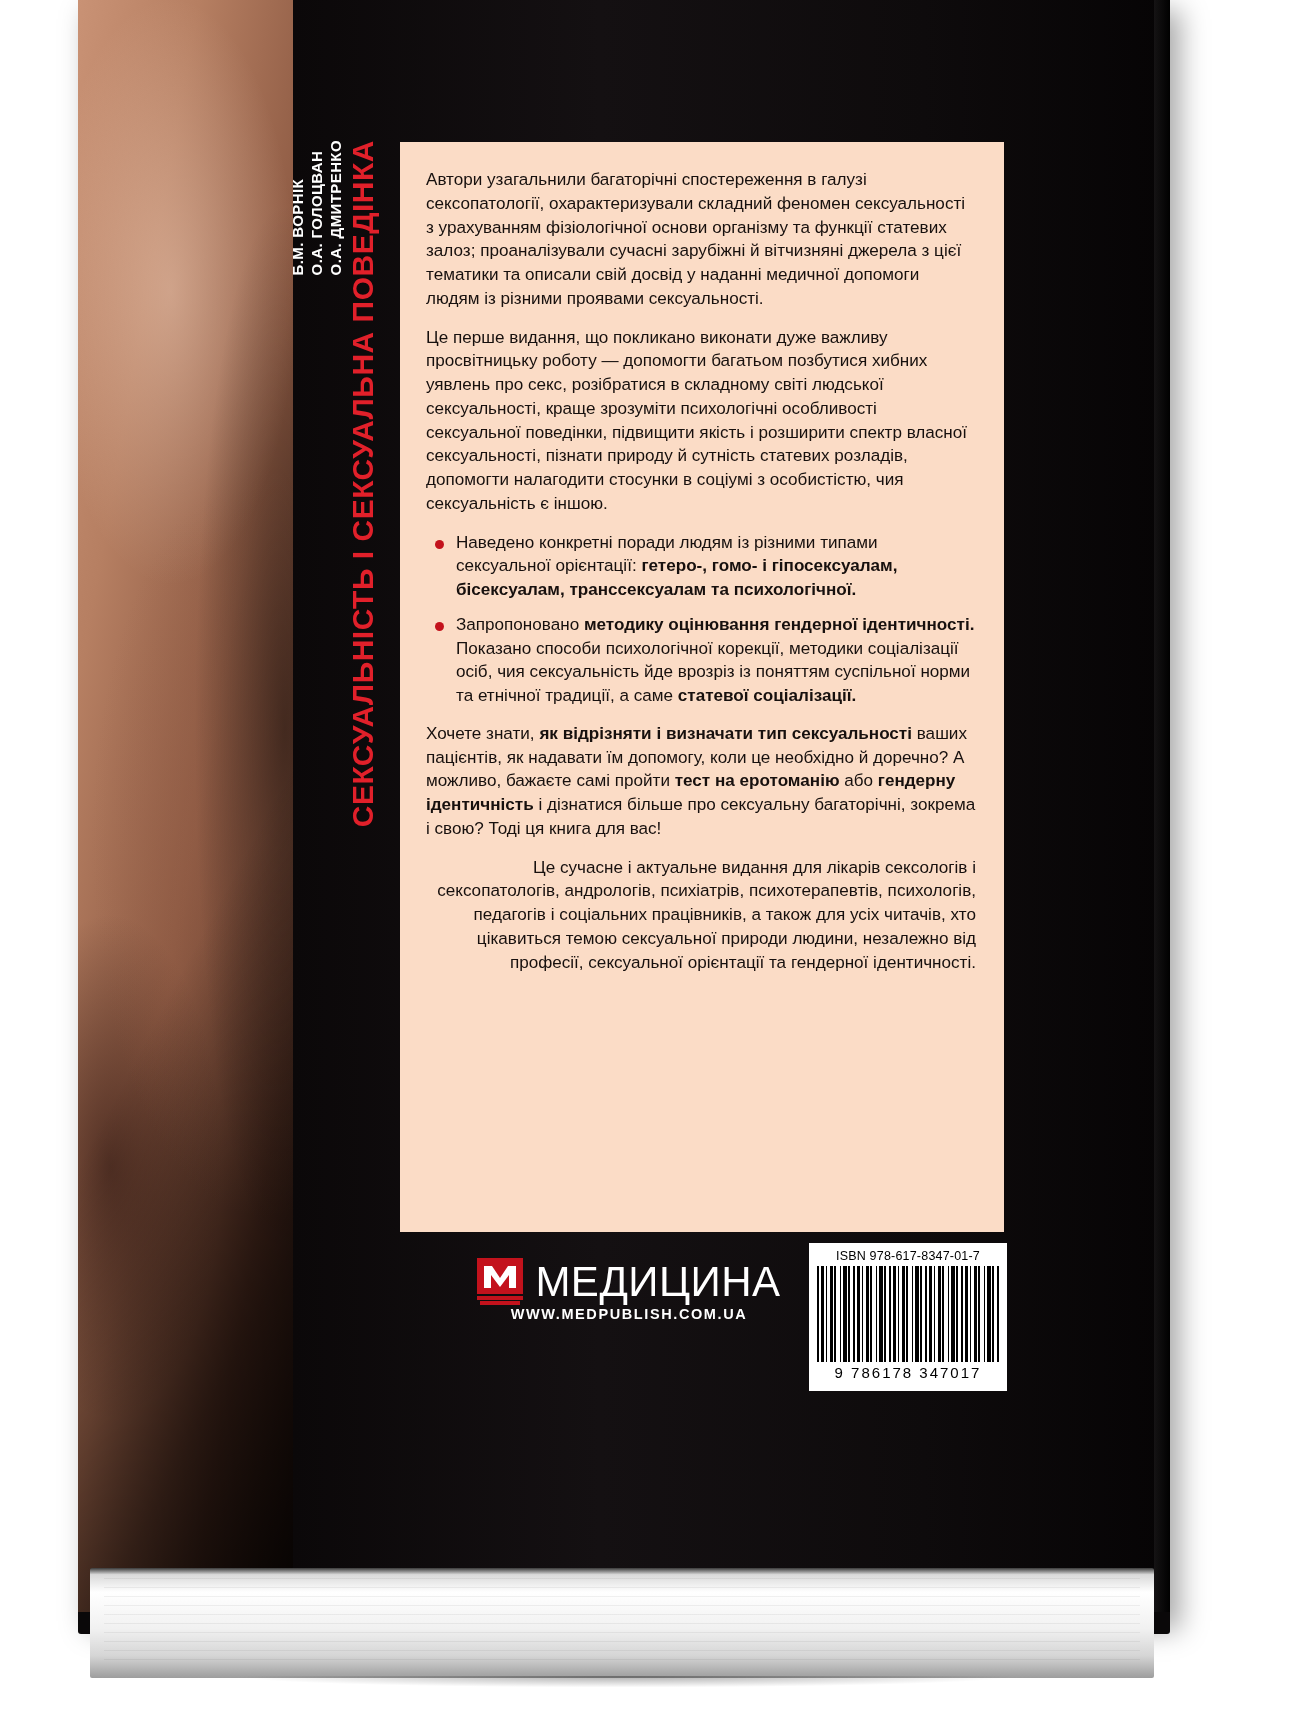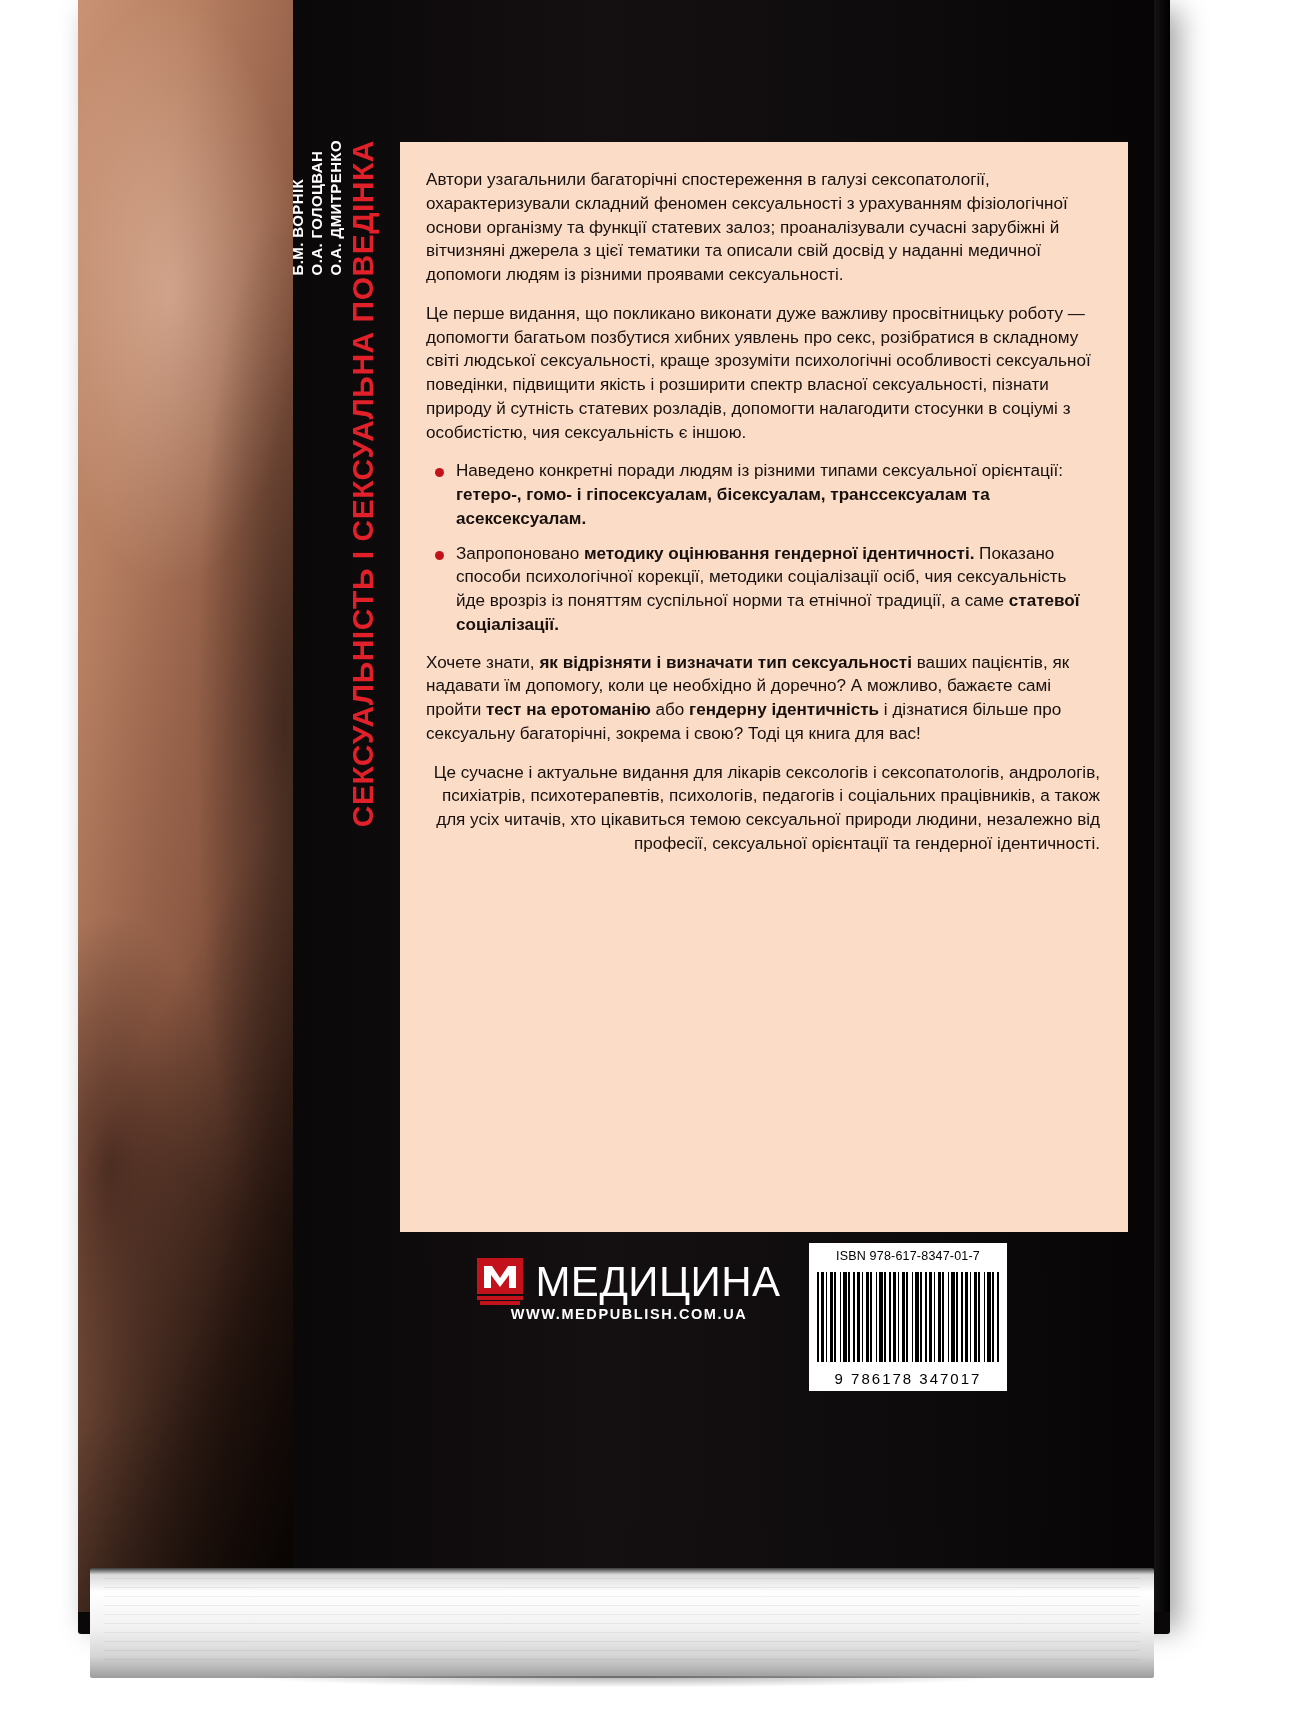--- a/index.html
+++ b/index.html
@@ -107,21 +107,21 @@
     color: #e1202a;
     margin-right: 8px;
     text-align: left;
   }
 
   
   #panel {
     position: absolute;
     left: 322px;
     top: 142px;
-    width: 728px;
+    width: 604px;
     height: 1090px;
     background: #fbdcc6;
   }
   #panel-inner {
     padding: 26px 28px 20px 26px;
     color: #17100e;
     font-family: "Liberation Sans", sans-serif;
     font-size: 17.1px;
     line-height: 1.39;
   }
@@ -196,21 +196,20 @@
     left: 731px;
     top: 1243px;
     width: 198px;
     height: 148px;
     background: #ffffff;
     padding: 6px 8px 4px 8px;
     box-sizing: border-box;
     display: flex;
     flex-direction: column;
     align-items: center;
-    gap: 6px;
   }
   #isbn-text {
     font-family: "Liberation Sans", sans-serif;
     font-size: 12.5px;
     color: #000;
     margin-bottom: 3px;
     letter-spacing: 0.2px;
   }
   #barcode-bars {
     width: 182px;
@@ -289,21 +288,21 @@
       </div>
     </div>
 
     <div id="panel">
       <div id="panel-inner">
         <p>Автори узагальнили багаторічні спостереження в галузі сексопатології, охарактеризували складний феномен сексуальності з урахуванням фізіологічної основи організму та функції статевих залоз; проаналізували сучасні зарубіжні й вітчизняні джерела з цієї тематики та описали свій досвід у наданні медичної допомоги людям із різними проявами сексуальності.</p>
         <p>Це перше видання, що покликано виконати дуже важливу просвітницьку роботу — допомогти багатьом позбутися хибних уявлень про секс, розібратися в складному світі людської сексуальності, краще зрозуміти психологічні особливості сексуальної поведінки, підвищити якість і розширити спектр власної сексуальності, пізнати природу й сутність статевих розладів, допомогти налагодити стосунки в соціумі з особистістю, чия сексуальність є іншою.</p>
 
         <ul class="bullets">
           <li>
-            <span>Наведено конкретні поради людям із різними типами сексуальної орієнтації: </span><b>гетеро-, гомо- і гіпосексуалам, бісексуалам, транссексуалам та асексексуалам.</b>
+            <span>Наведено конкретні поради людям із різними типами сексуальної орієнтації: </span><b>гетеро-, гомо- і гіпосексуалам, бісексуалам, транссексуалам та психологічної.</b>
           </li>
           <li>
             <span>Запропоновано </span><b>методику оцінювання гендерної ідентичності.</b><span> Показано способи психологічної корекції, методики соціалізації осіб, чия сексуальність йде врозріз із поняттям суспільної норми та етнічної традиції, а саме </span><b>статевої соціалізації.</b>
           </li>
         </ul>
 
         <p>
           <span>Хочете знати, </span><b>як відрізняти і визначати тип сексуальності</b><span> ваших пацієнтів, як надавати їм допомогу, коли це необхідно й доречно? А можливо, бажаєте самі пройти </span><b>тест на еротоманію</b><span> або </span><b>гендерну ідентичність</b><span> і дізнатися більше про сексуальну багаторічні, зокрема і свою? Тоді ця книга для вас!</span>
         </p>
 

